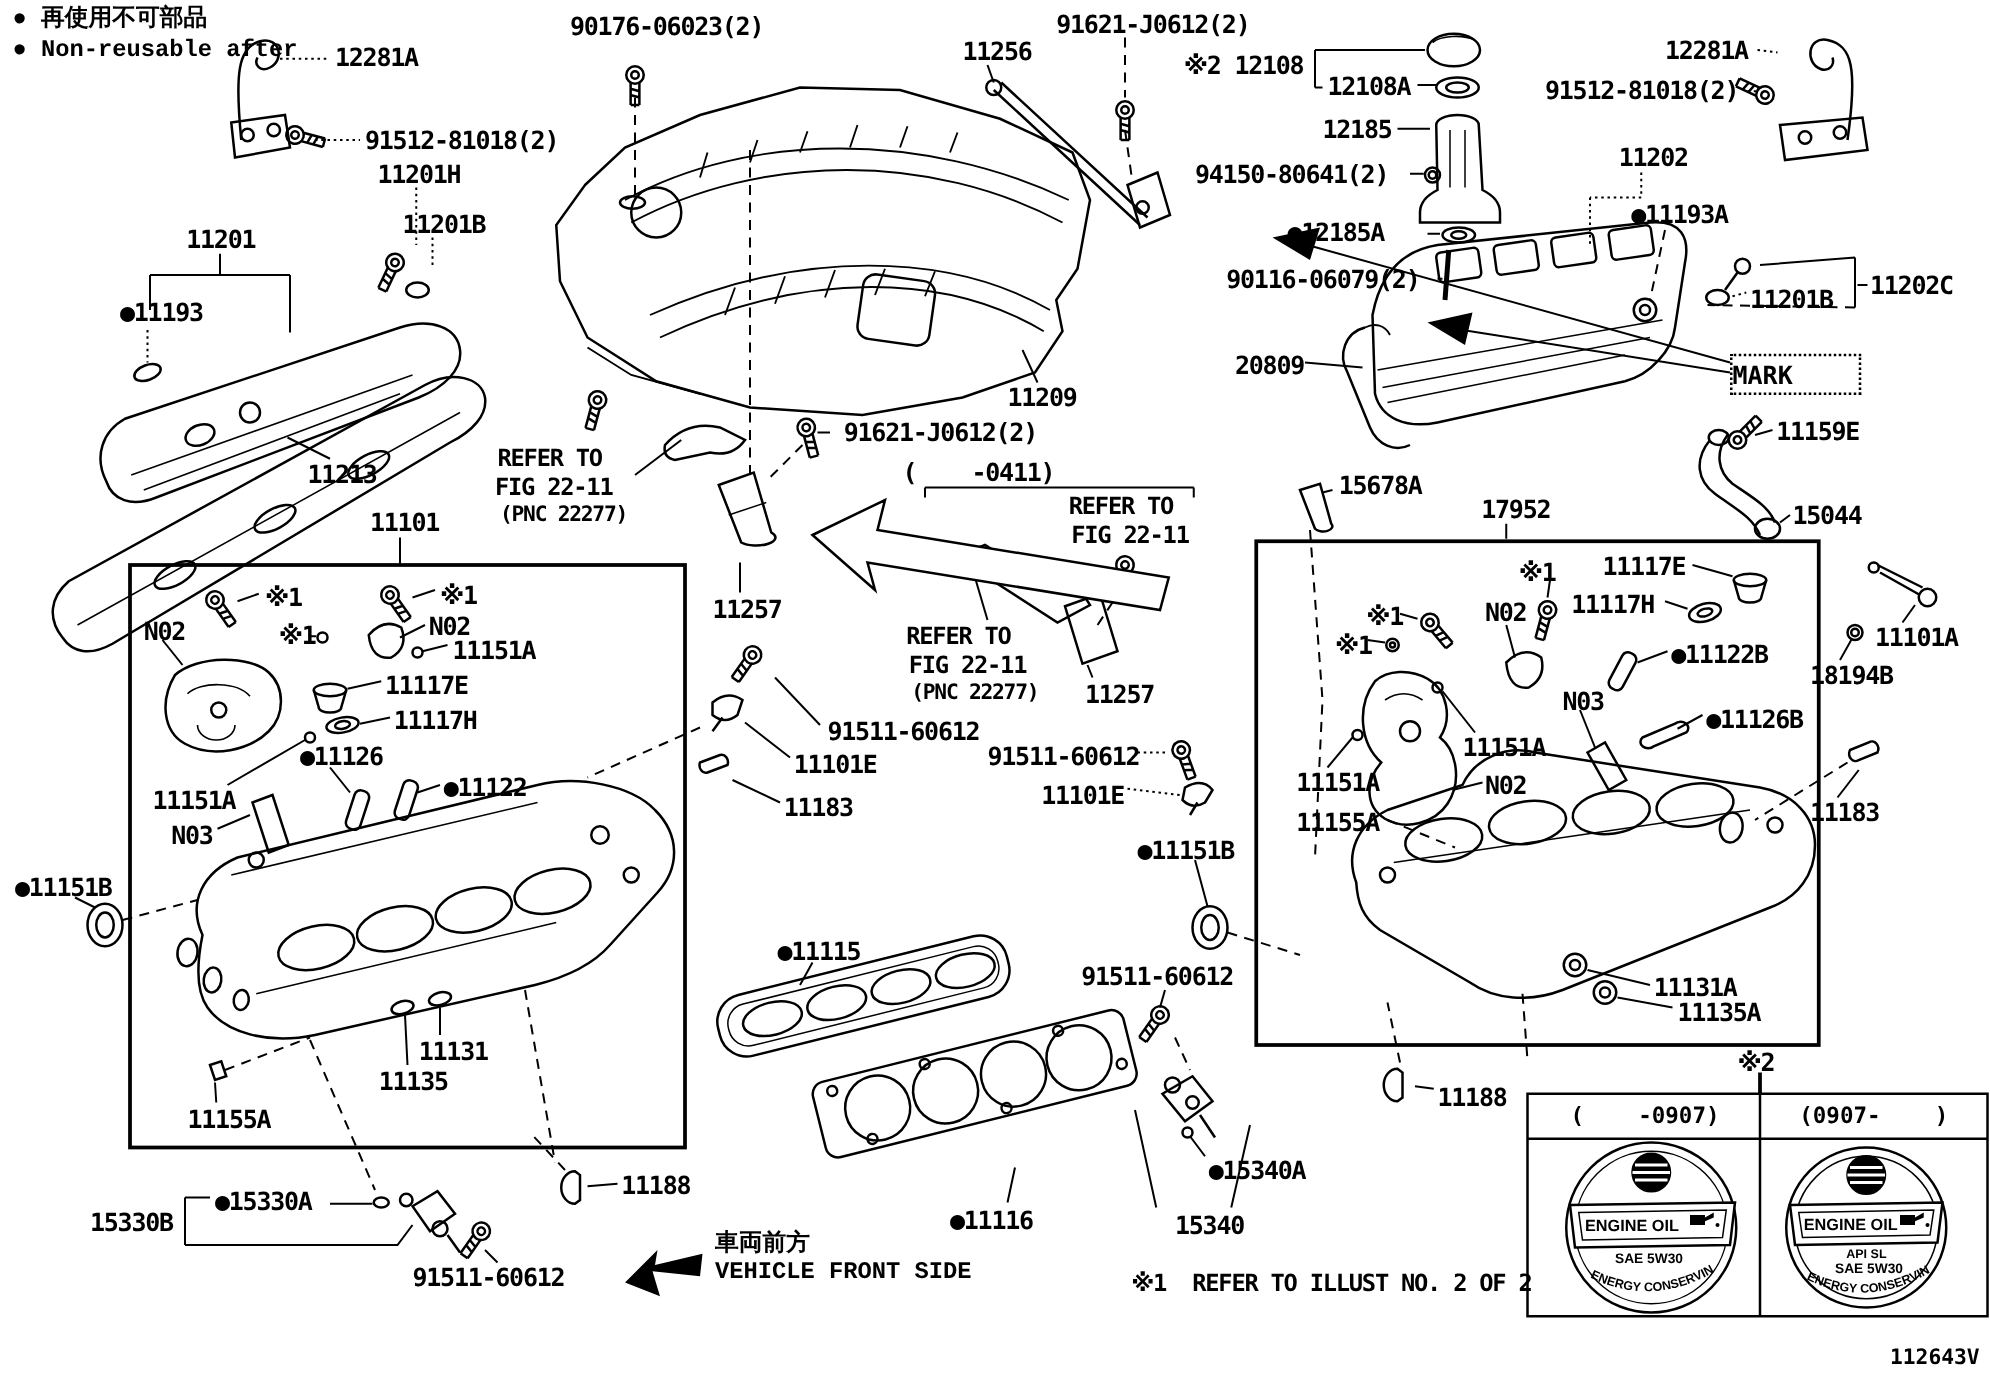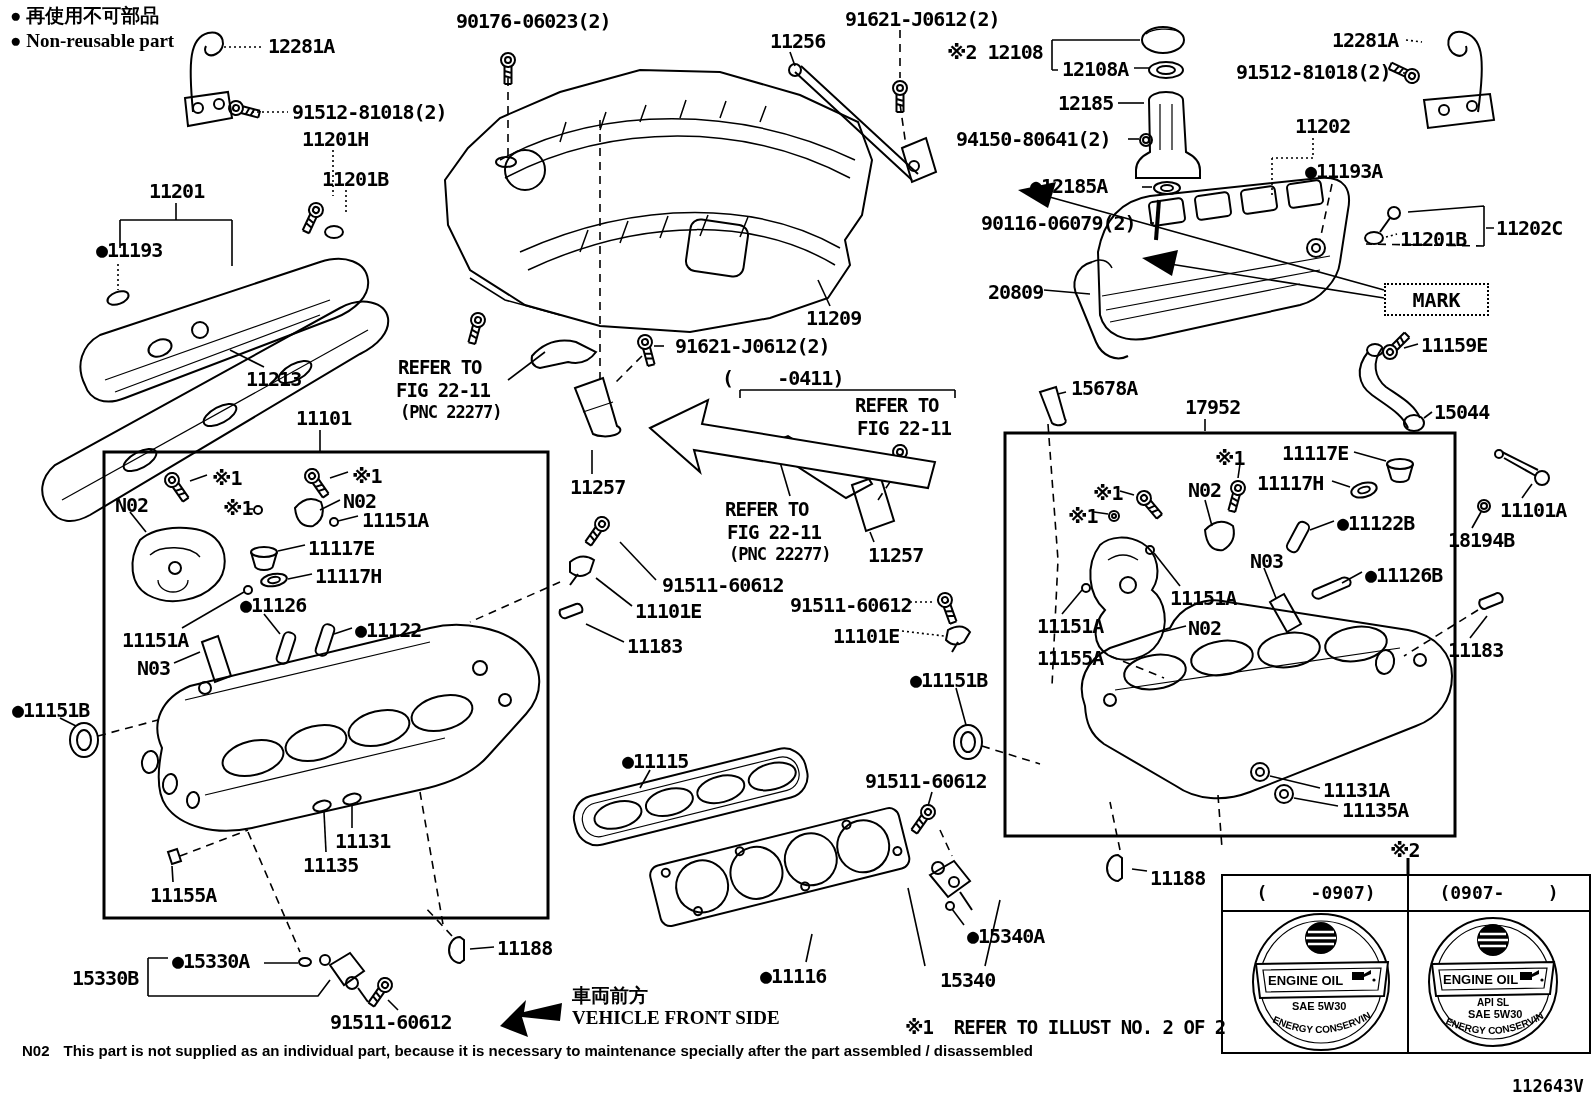--- a/index.html
+++ b/index.html
@@ -2,24 +2,24 @@
 <html><head>
 <meta charset="utf-8">
 <style>
   html,body{margin:0;padding:0;background:#fff;}
   #canvas{position:relative;width:1592px;height:1099px;background:#fff;overflow:hidden;}
   #art{position:absolute;left:0;top:0;}
   .lbl{position:absolute;font:700 20px/1.05 "DejaVu Sans Mono","DejaVu Sans",monospace;
        letter-spacing:-1px;color:#000;white-space:pre;}
   .s19{font-size:19px}
   .s17{font-size:17px}
-  .sans{font-family:Liberation Serif, serif;letter-spacing:0;}
+  .sans{font-family:Liberation Mono, monospace;letter-spacing:0;}
   .note{position:absolute;font:700 15px/1.2 "Liberation Sans","DejaVu Sans",sans-serif;color:#000;white-space:pre;}
   .markbox{position:absolute;left:1384px;top:283px;width:101px;height:29px;border:2px dotted #000;
-       display:flex;align-items:center;justify-content:center;
+       display:flex;align-items:center;
        font:700 20px "DejaVu Sans Mono",monospace;}
   .hdr{position:absolute;font:700 18px "DejaVu Sans Mono",monospace;text-align:center;white-space:pre;color:#000;}
 </style>
 </head>
 <body>
 
 <div id="canvas">
 
 <svg id="art" width="1592" height="1099" viewBox="0 0 1592 1099">
   <defs>
@@ -441,21 +441,21 @@
       <text font-size="10"><textPath href="#arcL" startOffset="4%">ENERGY CONSERVING</textPath></text>
       <text x="1443" y="984" font-size="13">ENGINE OIL</text>
       <text x="1477" y="1006" font-size="10">API SL</text>
       <text x="1468" y="1018" font-size="11">SAE 5W30</text>
       <text font-size="10"><textPath href="#arcR" startOffset="3%">ENERGY CONSERVING</textPath></text>
     </g>
   </g>
 </svg>
 
 <div class="lbl sans" style="left:10px;top:6px;font-size:19px">● 再使用不可部品</div>
-<div class="lbl sans" style="left:10px;top:31px;font-size:19px">● Non-reusable part</div>
+<div class="lbl sans" style="left:10px;top:31px;font-size:19px">● Non-reusable after</div>
 
 <div class="lbl" style="left:268px;top:36px">12281A</div>
 <div class="lbl" style="left:292px;top:102px">91512-81018(2)</div>
 <div class="lbl" style="left:302px;top:129px">11201H</div>
 <div class="lbl" style="left:322px;top:169px">11201B</div>
 <div class="lbl" style="left:149px;top:181px">11201</div>
 <div class="lbl" style="left:96px;top:240px">●11193</div>
 <div class="lbl" style="left:246px;top:369px">11213</div>
 <div class="lbl" style="left:296px;top:408px">11101</div>
 
@@ -552,16 +552,15 @@
 
 <div class="lbl" style="left:1500px;top:500px">11101A</div>
 <div class="lbl" style="left:1448px;top:530px">18194B</div>
 <div class="lbl" style="left:1448px;top:640px">11183</div>
 
 <div class="lbl" style="left:1390px;top:840px">※2</div>
 <div class="hdr" style="left:1232px;top:882px;width:168px">(    -0907)</div>
 <div class="hdr" style="left:1414px;top:882px;width:170px">(0907-    )</div>
 <div class="lbl s19" style="left:905px;top:1018px">※1  REFER TO ILLUST NO. 2 OF 2</div>
 
-<div class="note" style="left:22px;top:1042px"><span style="margin-right:14px">N02</span><span>This part is not supplied as an individual part, because it is necessary to maintenance specially after the part assembled / disassembled</span></div>
 <div class="lbl" style="left:1512px;top:1078px;font-size:17px;letter-spacing:0">112643V</div>
 
 </div>
 
 </body></html>

